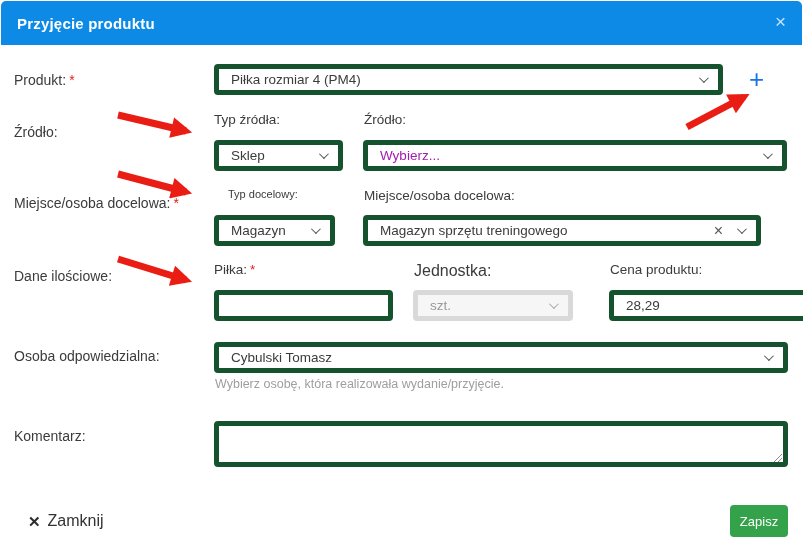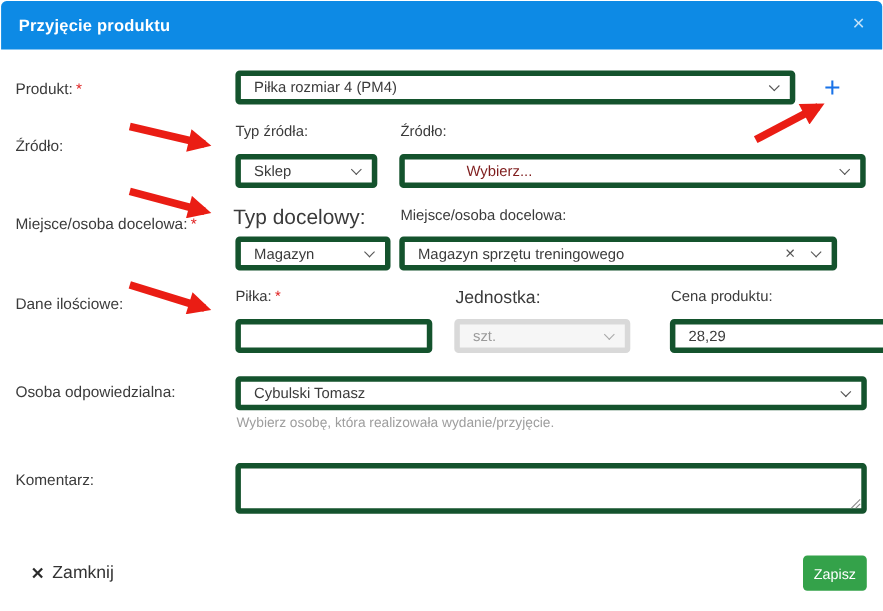--- a/index.html
+++ b/index.html
@@ -14,21 +14,21 @@
                line-height:24px; cursor:pointer; font-weight:400; }
 
   
   .lbl { position:absolute; font-size:14px; color:#3b3b3b; white-space:nowrap; }
   .req { color:#e02020; margin-left:3px; }
 
   
   .ctl { position:absolute; height:31px; border:5px solid #14532d; border-radius:4px; background:#fff;
          display:flex; align-items:center; padding:0 12px; font-size:13.5px; color:#3b3b3b; }
   .ctl .val { flex:1; white-space:nowrap; overflow:hidden; }
-  .placeholder { color:#7f1d1d;margin-left:44px; }
+  .placeholder { color:#a21caf; }
   .chev { width:7px; height:7px; border-right:1.6px solid #555; border-bottom:1.6px solid #555;
           transform:rotate(45deg) translateY(-2px); flex:none; margin-left:8px; }
   .clear-x { color:#555; font-size:16px; line-height:1; margin-right:14px; cursor:pointer; flex:none; }
   .disabled { background:#f6f6f6; color:#9a9a9a; border-color:#d9d9d9; }
   .disabled .chev { border-color:#a9a9a9; }
   input.ctl { display:block; }
   textarea.ctl { resize:none; padding-top:6px; height:46px; }
   .helper { position:absolute; font-size:12.5px; color:#9e9e9e; white-space:nowrap; }
 
   .plus-btn { position:absolute; left:749px; top:66px; color:#1a73e8; font-size:26px; font-weight:400;
@@ -73,22 +73,22 @@
   </div>
   <div class="lbl" style="left:364px;top:112px;font-size:13.5px">Źródło:</div>
   <div class="ctl" style="left:363px;top:140px;width:424px">
     <span class="val placeholder">Wybierz...</span>
     <span class="chev"></span>
   </div>
 
   <div class="lbl" style="left:14px;top:195px">
     <span>Miejsce/osoba docelowa:</span><span class="req">*</span>
   </div>
-  <div class="lbl" style="left:212px;top:188px;font-size:19px">Typ docelowy:</div>
-  <div class="ctl" style="left:214px;top:215px;width:141px">
+  <div class="lbl" style="left:228px;top:188px;font-size:11px">Typ docelowy:</div>
+  <div class="ctl" style="left:214px;top:215px;width:121px">
     <span class="val">Magazyn</span>
     <span class="chev"></span>
   </div>
   <div class="lbl" style="left:364px;top:188px;font-size:13.5px">Miejsce/osoba docelowa:</div>
   <div class="ctl" style="left:363px;top:215px;width:398px">
     <span class="val">Magazyn sprzętu treningowego</span>
     <span class="clear-x">×</span>
     <span class="chev" style="margin-left:0"></span>
   </div>
 

